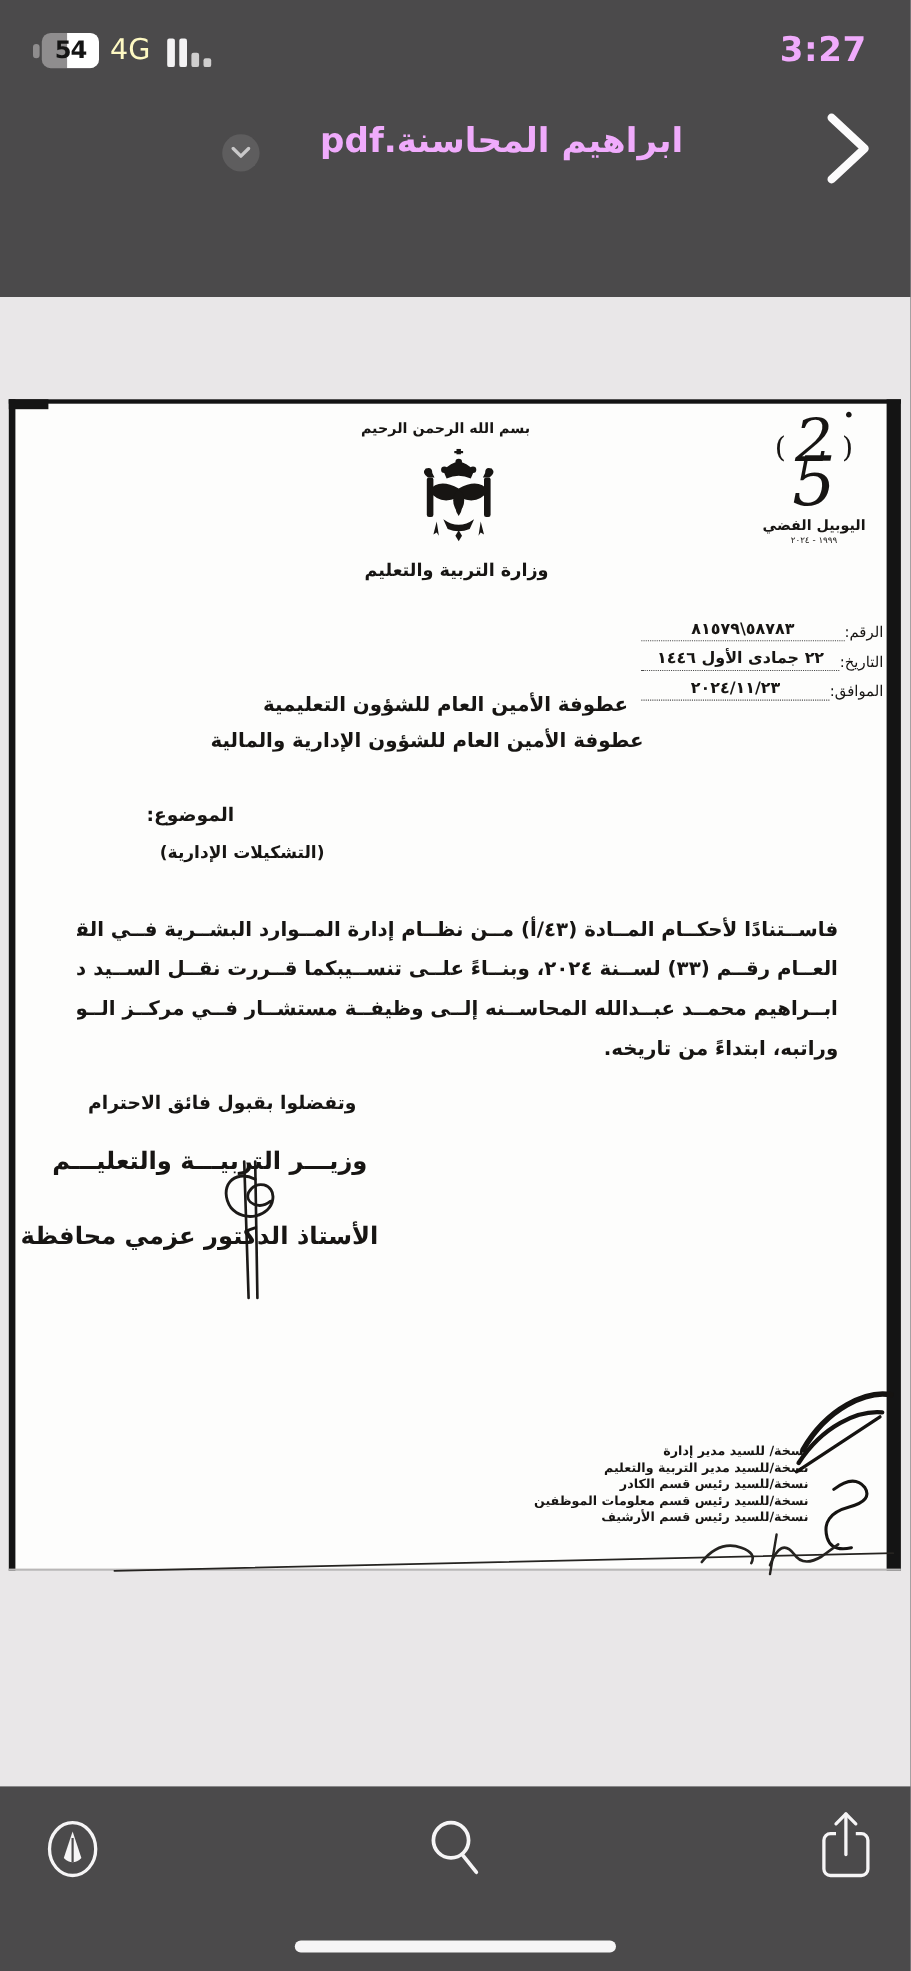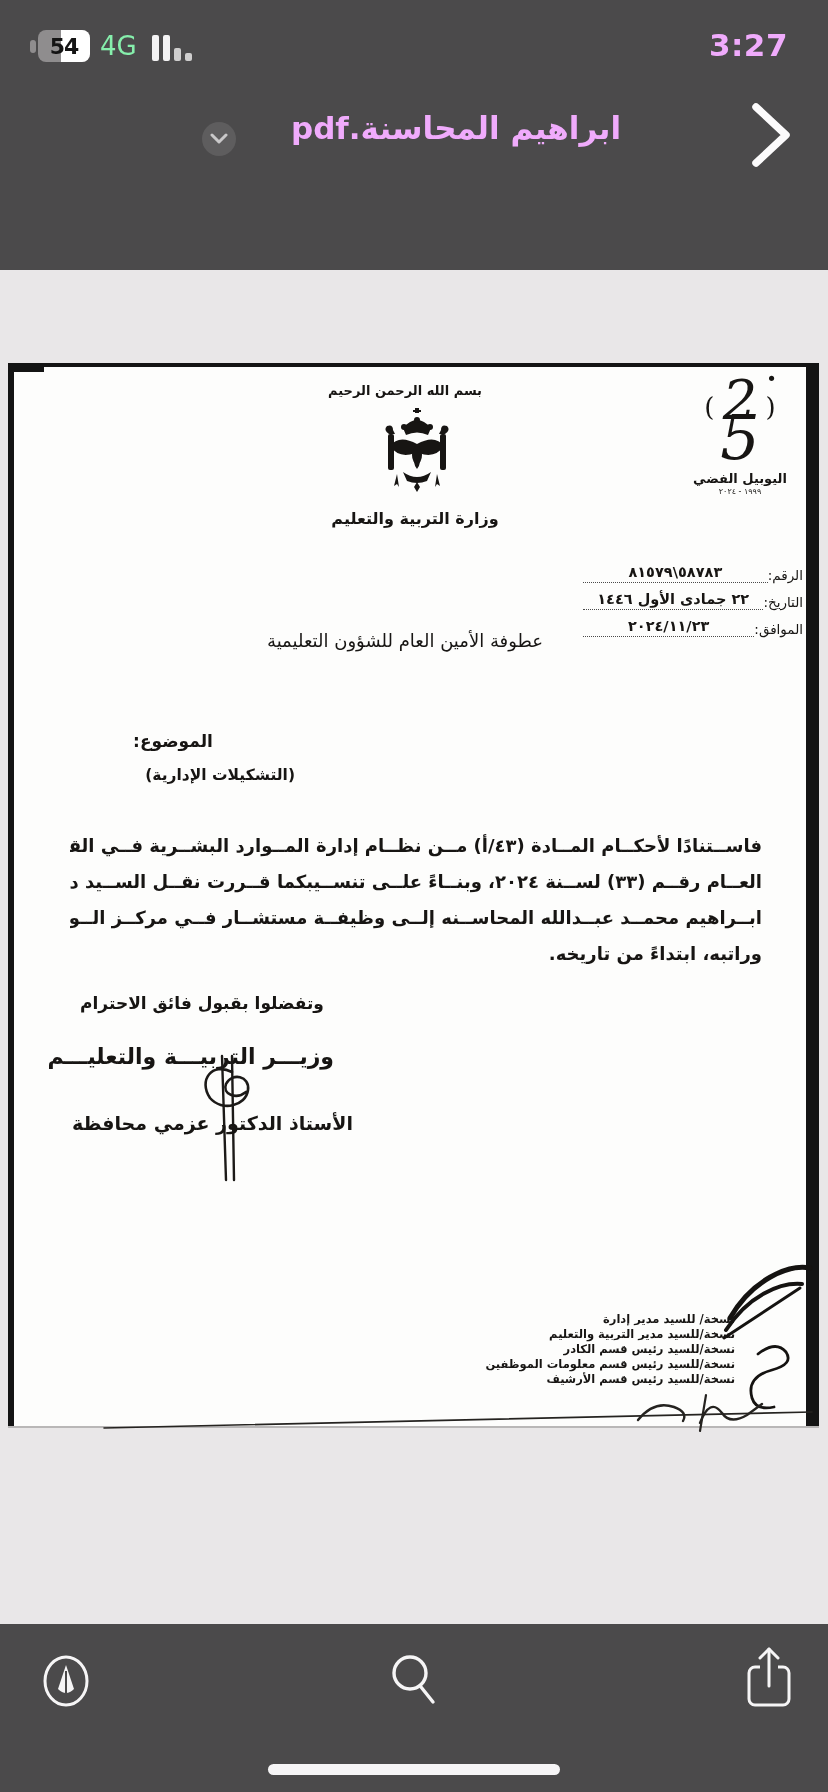--- a/index.html
+++ b/index.html
@@ -9,21 +9,21 @@
     -webkit-font-smoothing:antialiased;
   }
   .abs{position:absolute;}
   
   .chrome-top{position:absolute;top:0;left:0;width:828px;height:270px;background:#4b4a4b;}
   .battery-nub{position:absolute;left:30px;top:40px;width:6px;height:13px;border-radius:3px;background:#8f8d8e;}
   .battery{position:absolute;left:38px;top:30px;width:52px;height:32px;border-radius:8px;background:#8f8d8e;overflow:hidden;}
   .battery-fill{position:absolute;right:0;top:0;bottom:0;width:56%;background:#ffffff;}
   .battery-num{position:absolute;inset:0;display:flex;align-items:center;justify-content:center;
     color:#141414;font-size:22px;font-weight:bold;letter-spacing:-1px;}
-  .net-label{position:absolute;left:100px;top:31px;color:#86efac;font-size:26px;font-weight:500;}
+  .net-label{position:absolute;left:100px;top:31px;color:#fef9c3;font-size:26px;font-weight:500;}
   .signal{position:absolute;left:152px;top:33px;display:flex;align-items:flex-end;gap:4px;height:28px;}
   .signal i{display:block;width:7px;border-radius:2px;background:#f4f3f4;}
   .time{position:absolute;right:40px;top:27px;color:#f0abfc;font-size:31px;font-weight:600;letter-spacing:.5px;}
   .file-chip{position:absolute;left:202px;top:122px;width:34px;height:34px;border-radius:50%;background:#5e5d5e;
     display:flex;align-items:center;justify-content:center;}
   .file-title{position:absolute;left:246px;top:110px;width:420px;color:#f0abfc;font-size:31px;font-weight:bold;
     direction:rtl;text-align:center;white-space:nowrap;}
   
   .paper{position:absolute;left:8px;top:365px;width:811px;height:1063px;background:#fdfdfc;}
   .pb-top{position:absolute;left:8px;top:363px;width:811px;height:4px;background:#141414;}
@@ -39,30 +39,30 @@
   .jub-5{font-family:"DejaVu Serif",serif;font-style:italic;font-size:62px;line-height:40px;margin-top:-6px;}
   .jub-dot{position:absolute;left:46px;top:-10px;font-size:18px;}
   .jub-arc{position:absolute;top:14px;font-family:"DejaVu Serif",serif;font-size:26px;color:#171513;}
   .jub-label{font-size:13px;font-weight:bold;margin-top:8px;white-space:nowrap;}
   .jub-years{font-size:8px;margin-top:1px;letter-spacing:1px;}
   .refblock{left:583px;top:556px;width:220px;direction:rtl;}
   .refrow{display:flex;align-items:flex-end;height:27px;}
   .reflabel{font-size:13.5px;font-weight:normal;white-space:nowrap;}
   .refval{flex:1;border-bottom:1.5px dotted #4a4a4a;text-align:center;font-size:14.5px;font-weight:bold;
     white-space:nowrap;line-height:20px;}
-  .addressees{left:225px;top:624px;width:360px;text-align:center;font-size:18px;font-weight:normal;line-height:33px;white-space:nowrap;}
+  .addressees{left:225px;top:624px;width:360px;text-align:center;font-size:18px;font-weight:bold;line-height:33px;white-space:nowrap;}
   .subject-label{left:128px;top:731px;width:90px;font-size:17px;font-weight:bold;text-align:center;}
   .subject-value{left:90px;top:766px;width:205px;font-size:15.5px;font-weight:bold;white-space:nowrap;}
   .salutation{right:70px;top:795px;font-size:16.5px;font-weight:bold;white-space:nowrap;}
   .bodytext{left:70px;top:828px;width:692px;font-size:18px;font-weight:bold;line-height:36px;}
   .bodyline{text-align:justify;text-align-last:justify;white-space:nowrap;overflow:hidden;}
   .bodyline.last{text-align:center;text-align-last:right;white-space:nowrap;}
   .closing{left:70px;top:993px;width:264px;text-align:center;font-size:17px;font-weight:bold;white-space:nowrap;}
   .minister-title{left:78px;top:1044px;width:256px;text-align:center;font-size:22px;font-weight:bold;white-space:nowrap;}
-  .minister-name{left:72px;top:1112px;width:298px;text-align:left;font-size:19px;font-weight:bold;white-space:nowrap;}
+  .minister-name{left:46px;top:1112px;width:298px;text-align:right;font-size:22px;font-weight:bold;white-space:nowrap;}
   .copies{right:93px;top:1312px;text-align:right;font-size:11.5px;font-weight:bold;line-height:15px;white-space:nowrap;}
   
   .chrome-bottom{position:absolute;top:1624px;left:0;width:828px;height:168px;background:#4b4a4b;}
   .home-indicator{position:absolute;left:268px;top:1764px;width:292px;height:11px;border-radius:6px;background:#f6f5f6;}
   svg{display:block;}
 </style>
 </head>
 <body>
 
 <div class="screen">
@@ -144,20 +144,21 @@
       <span class="refval">٢٢ جمادى الأول ١٤٤٦</span>
     </div>
     <div class="refrow">
       <span class="reflabel">الموافق:</span>
       <span class="refval" dir="ltr">٢٠٢٤/١١/٢٣</span>
     </div>
   </div>
 
   <div class="abs doc addressees">
     <div>عطوفة الأمين العام للشؤون التعليمية</div>
+    <div>عطوفة الأمين العام للشؤون الإدارية والمالية</div>
   </div>
 
   <div class="abs doc subject-label">الموضوع:</div>
   <div class="abs doc subject-value">(التشكيلات الإدارية)</div>
 
   <div class="abs doc bodytext">
     <div class="bodyline">فاســتنادًا لأحكــام المــادة (٤٣/أ) مــن نظــام إدارة المــوارد البشــرية فــي القطــاع</div>
     <div class="bodyline">العــام رقــم (٣٣) لســنة ٢٠٢٤، وبنــاءً علــى تنســيبكما قــررت نقــل الســيد د.</div>
     <div class="bodyline">ابــراهيم محمــد عبــدالله المحاســنه إلــى وظيفــة مستشــار فــي مركــز الــوزارة برتبتــه</div>
     <div class="bodyline last">وراتبه، ابتداءً من تاريخه.</div>

